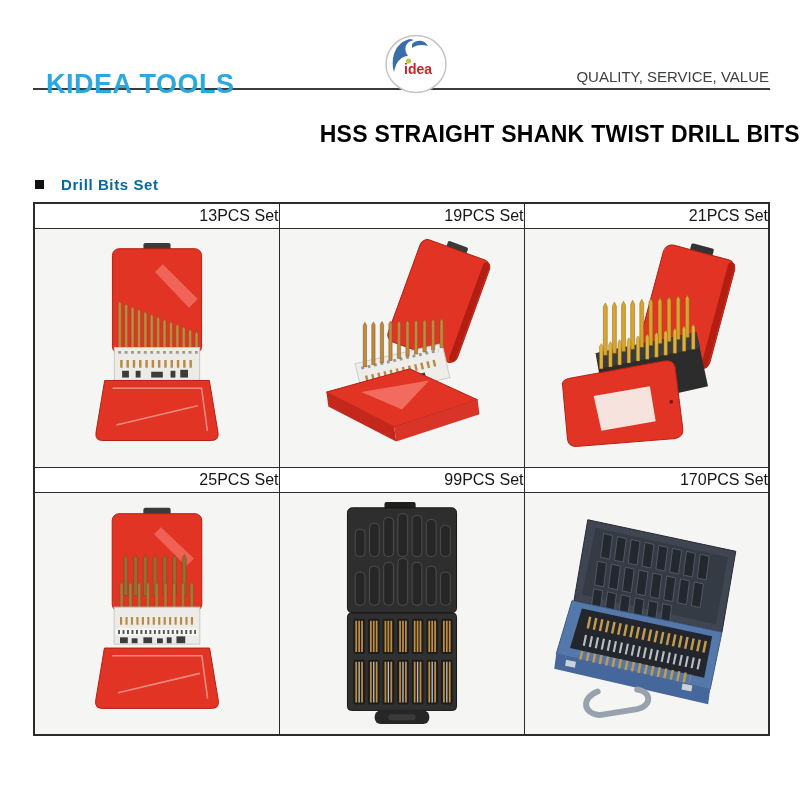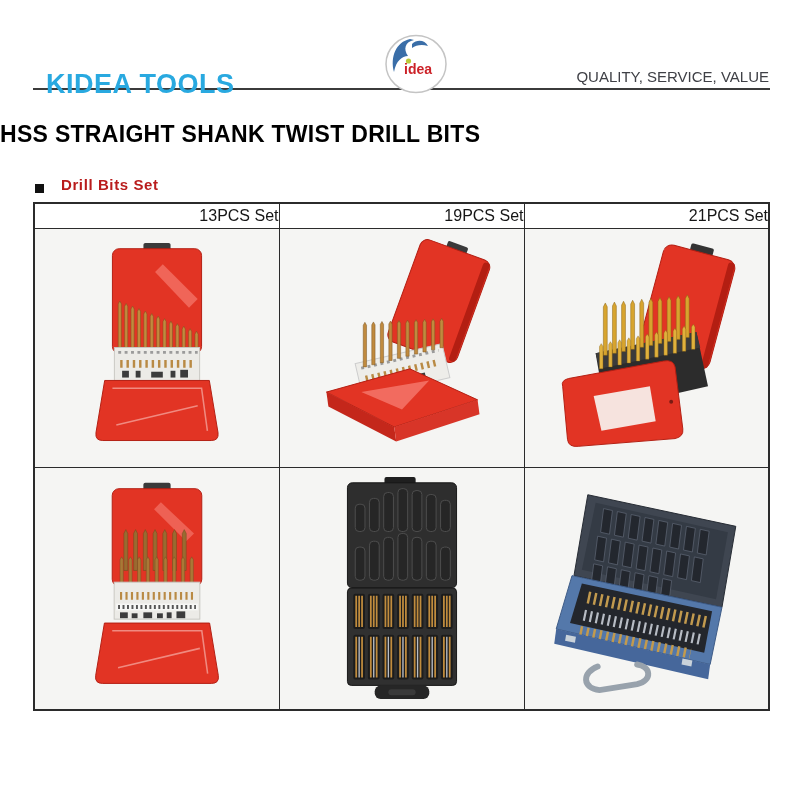--- a/index.html
+++ b/index.html
@@ -14,23 +14,23 @@
   body{font-family:"Liberation Sans","DejaVu Sans",sans-serif;color:#141414;}
   .page{position:relative;width:800px;height:800px;background:#fff;overflow:hidden;}
 
   .rule{position:absolute;left:33px;top:88px;width:737px;height:2px;background:var(--rule-gray);}
   .brand{position:absolute;left:34px;top:69px;font-size:27px;font-weight:bold;color:var(--accent-blue);letter-spacing:.5px;white-space:nowrap;margin-left:12px;}
   .tagline{position:absolute;right:31px;top:68px;font-size:15px;color:var(--tagline-gray);white-space:nowrap;}
   .logo{position:absolute;left:383px;top:33px;width:66px;height:62px;z-index:2;}
   .logo svg{display:block;}
   .logo-text{position:absolute;left:21px;top:28px;font-size:14px;font-weight:bold;color:var(--logo-red);letter-spacing:0;}
 
-  .title{position:absolute;left:0;top:121px;width:800px;text-align:left;font-size:23px;font-weight:bold;color:#000;letter-spacing:.3px;}
-
-  .section-head{position:absolute;left:35px;top:176px;display:flex;align-items:flex-end;font-size:15px;font-weight:bold;color:#b91c1c;letter-spacing:.6px;}
+  .title{position:absolute;left:0;top:121px;width:800px;text-align:right;font-size:23px;font-weight:bold;color:#000;letter-spacing:.3px;}
+
+  .section-head{position:absolute;left:35px;top:176px;display:flex;align-items:center;font-size:15px;font-weight:bold;color:#0369a1;letter-spacing:.6px;}
   .bullet{display:inline-block;width:9px;height:9px;background:#111;margin-right:17px;}
 
   table.products{position:absolute;left:33px;top:202px;width:737px;border-collapse:collapse;table-layout:fixed;
     border:2px solid var(--table-border);}
   table.products td{border:1px solid var(--table-border);}
   td.label{height:25px;text-align:right;vertical-align:middle;font-size:16px;color:#161616;background:#fff;}
   td.photo{height:239px;background:var(--photo-bg);text-align:center;vertical-align:middle;}
   td.photo.r2{height:243px;}
   td.photo svg{display:block;margin:0 auto;}
 
@@ -157,20 +157,25 @@
             M109,122 V99 L110.8,96 L112.6,99 V122 Z M118.5,120 V97 L120.3,94 L122.1,97 V120 Z
             M128,118 V95 L129.8,92 L131.6,95 V118 Z M137.5,115.9 V92.9 L139.3,89.9 L141.1,92.9 V115.9 Z
             M147,113.9 V90.9 L148.8,87.9 L150.6,90.9 V113.9 Z"></path>
           <path class="f-red" stroke="#b31e12" d="M14,152 Q12,146 20,144 L118,126 Q128,124 130,132 L138,196 Q139,204 130,206 L30,214 Q20,215 19,207 Z"></path>
           <polygon fill="#f6e3de" points="46,162 104,152 110,188 54,198"></polygon>
           <circle cx="126" cy="168" r="2" fill="#7a1a12"></circle>
         </svg>
       </td>
     </tr>
 
+    <tr>
+      <td class="label"><span>25PCS Set</span></td>
+      <td class="label"><span>99PCS Set</span></td>
+      <td class="label"><span>170PCS Set</span></td>
+    </tr>
     <tr>
 
       <td class="photo r2">
         <svg width="180" height="222" viewBox="0 0 180 228">
           <rect x="76" y="6" width="28" height="9" rx="2" fill="#3a3a3a"></rect>
           <rect class="f-red" x="44" y="12" width="92" height="100" rx="7" stroke="#b31e12"></rect>
           <polygon class="f-redl" points="94,26 128,58 120,66 87,33" opacity="0.7"></polygon>
           <path class="f-bronze" stroke="#6b4a1e" stroke-width="0.5" d="
             M56,96 V58 L58,54 L60,58 V96 Z M66,96 V58 L68,54 L70,58 V96 Z M76,96 V58 L78,54 L80,58 V96 Z
             M86,96 V58 L88,54 L90,58 V96 Z M96,96 V58 L98,54 L100,58 V96 Z M106,96 V58 L108,54 L110,58 V96 Z

